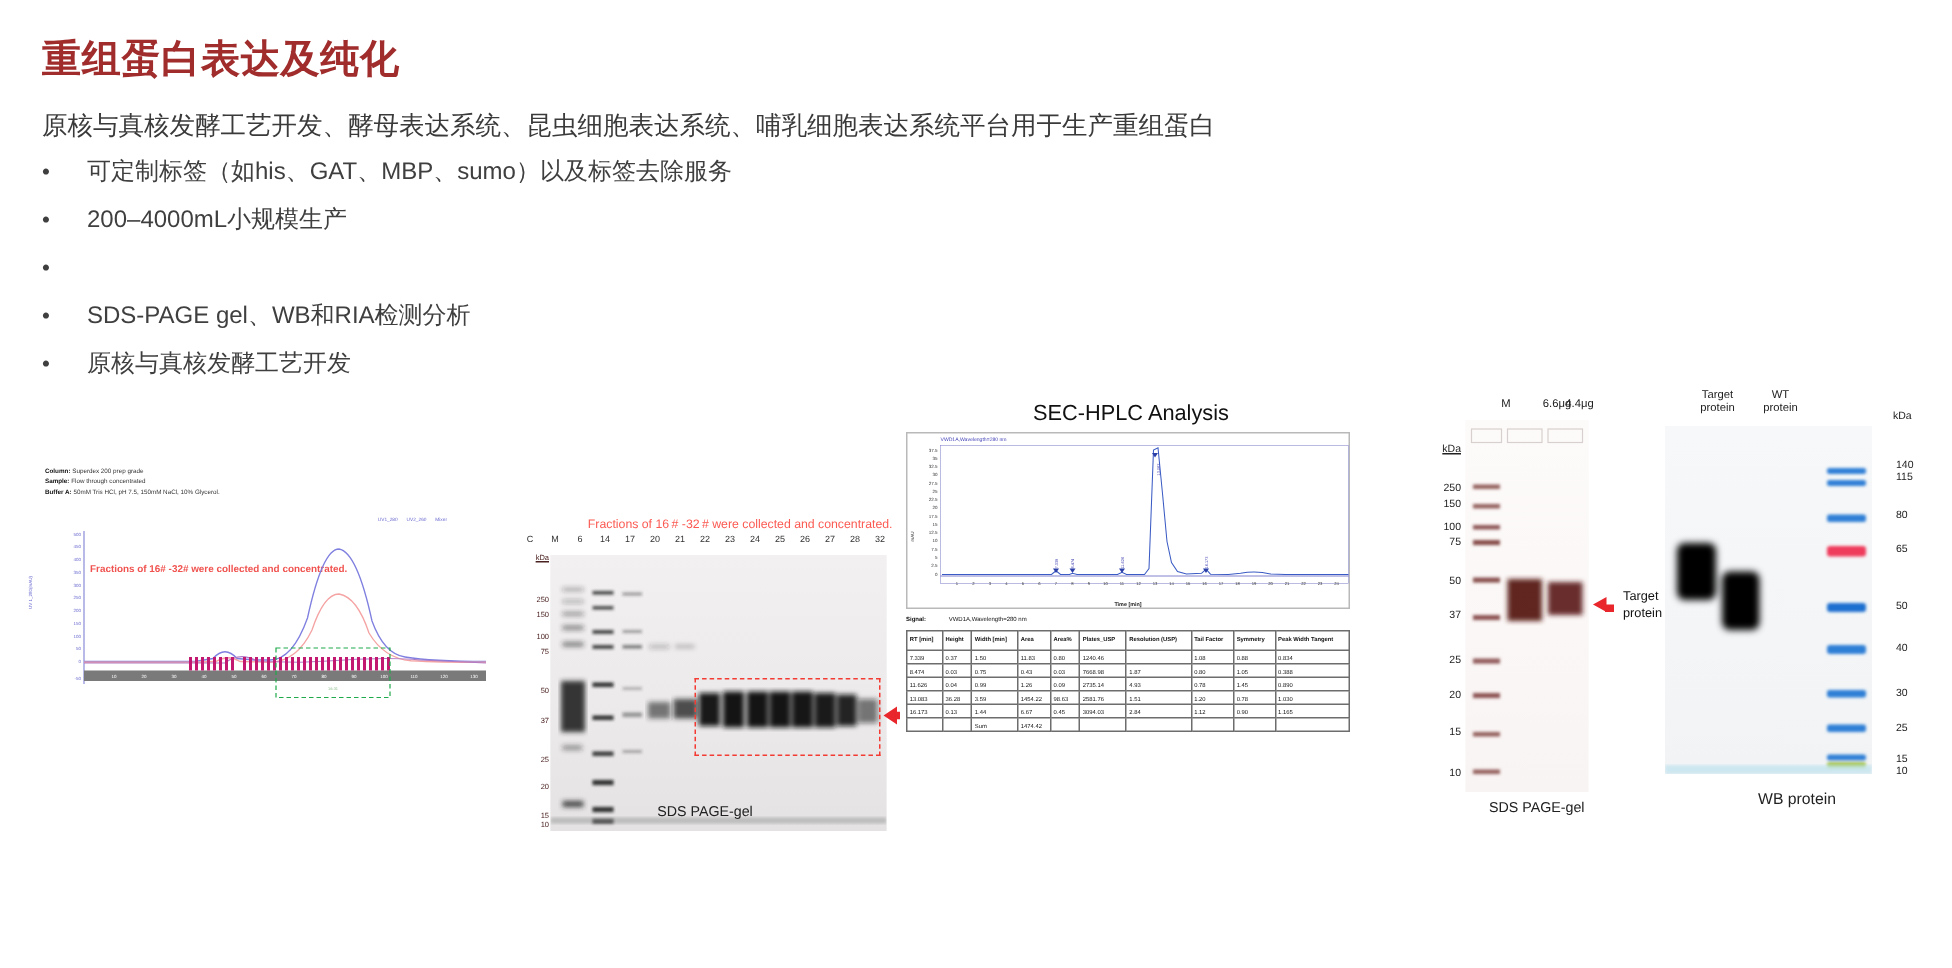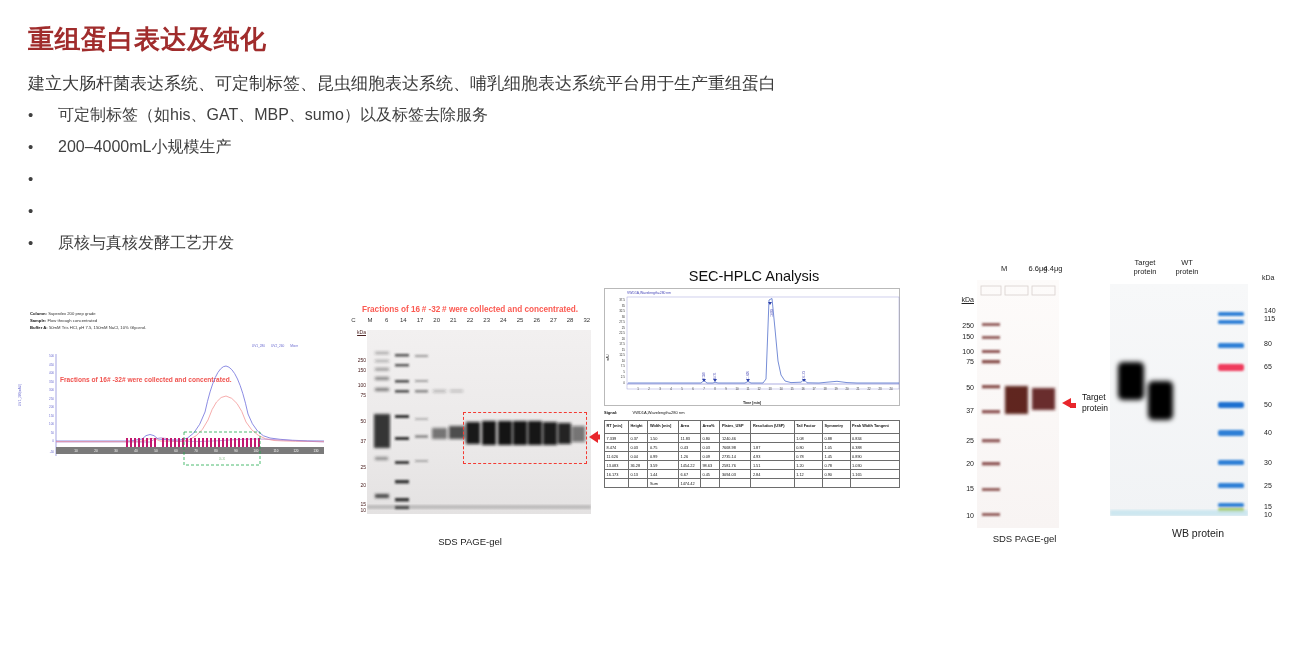--- a/index.html
+++ b/index.html
@@ -89,26 +89,27 @@
     font-size: 3px;
     color: #6a6ad0;
     transform: rotate(-90deg);
     transform-origin: left top;
     white-space: nowrap;
   }
 
   
   #panel-gel1 { left: 345px; top: 305px; width: 250px; height: 240px; }
   .gel1-note {
-    text-align: center;
+    text-align: right;
     font-size: 8.2px;
-    font-weight: bold;
+    font-weight: normal;
     color: #fb5a52;
     margin-bottom: 3px;
     white-space: nowrap;
+    margin-top: 40px;
   }
   .gel1-body { position: relative; width: 250px; height: 200px; }
   .gel1-lanes {
     position: absolute; left: 0; top: 0;
     width: 250px; height: 12px;
     display: flex;
   }
   .lane-label {
     flex: 1;
     text-align: center;
@@ -263,36 +264,37 @@
   .caption-gel1 { position: absolute; left: 345px; top: 536px; width: 250px; text-align: center; font-size: 9.5px; color: #222; }
   .caption-gel2 { position: absolute; left: 942px; top: 533px; width: 165px; text-align: center; font-size: 9.5px; color: #222; }
   .caption-wb   { position: absolute; left: 1108px; top: 527px; width: 180px; text-align: center; font-size: 10.5px; color: #222; }
 </style>
 </head>
 <body>
 
 <div class="slide">
 
   <div class="title">重组蛋白表达及纯化</div>
-  <div class="subtitle">建立大肠杆菌表达系统、可定制标签、昆虫细胞表达系统、哺乳细胞表达系统平台用于生产重组蛋白</div>
+  <div class="subtitle">原核与真核发酵工艺开发、酵母表达系统、昆虫细胞表达系统、哺乳细胞表达系统平台用于生产重组蛋白</div>
 
   <div class="bullets">
     <div class="bullet-row">
       <span class="bullet-dot">•</span>
       <span class="bullet-text">可定制标签（如his、GAT、MBP、sumo）以及标签去除服务</span>
     </div>
     <div class="bullet-row">
       <span class="bullet-dot">•</span>
       <span class="bullet-text">200–4000mL小规模生产</span>
     </div>
     <div class="bullet-row">
       <span class="bullet-dot">•</span>
     </div>
     <div class="bullet-row">
       <span class="bullet-dot">•</span>
+      <span class="bullet-text">SDS-PAGE gel、WB和RIA检测分析</span>
     </div>
     <div class="bullet-row">
       <span class="bullet-dot">•</span>
       <span class="bullet-text">原核与真核发酵工艺开发</span>
     </div>
   </div>
 
   <div class="panel" id="panel-chromatogram">
     <div class="chrom-meta">
       <div><b>Column:</b>

